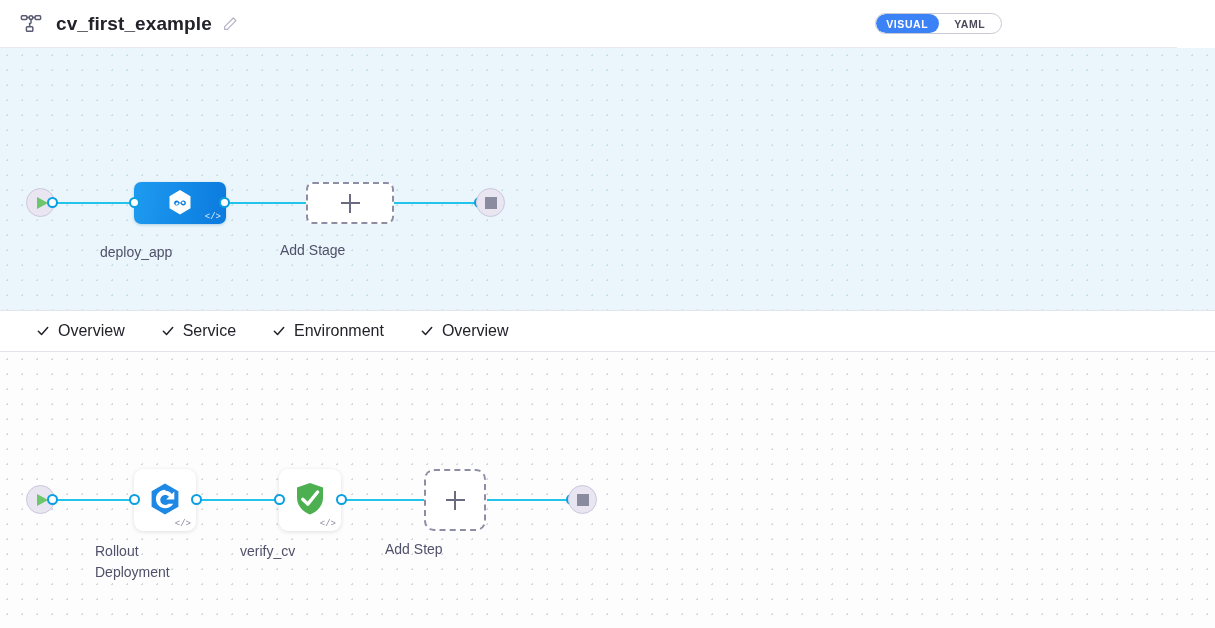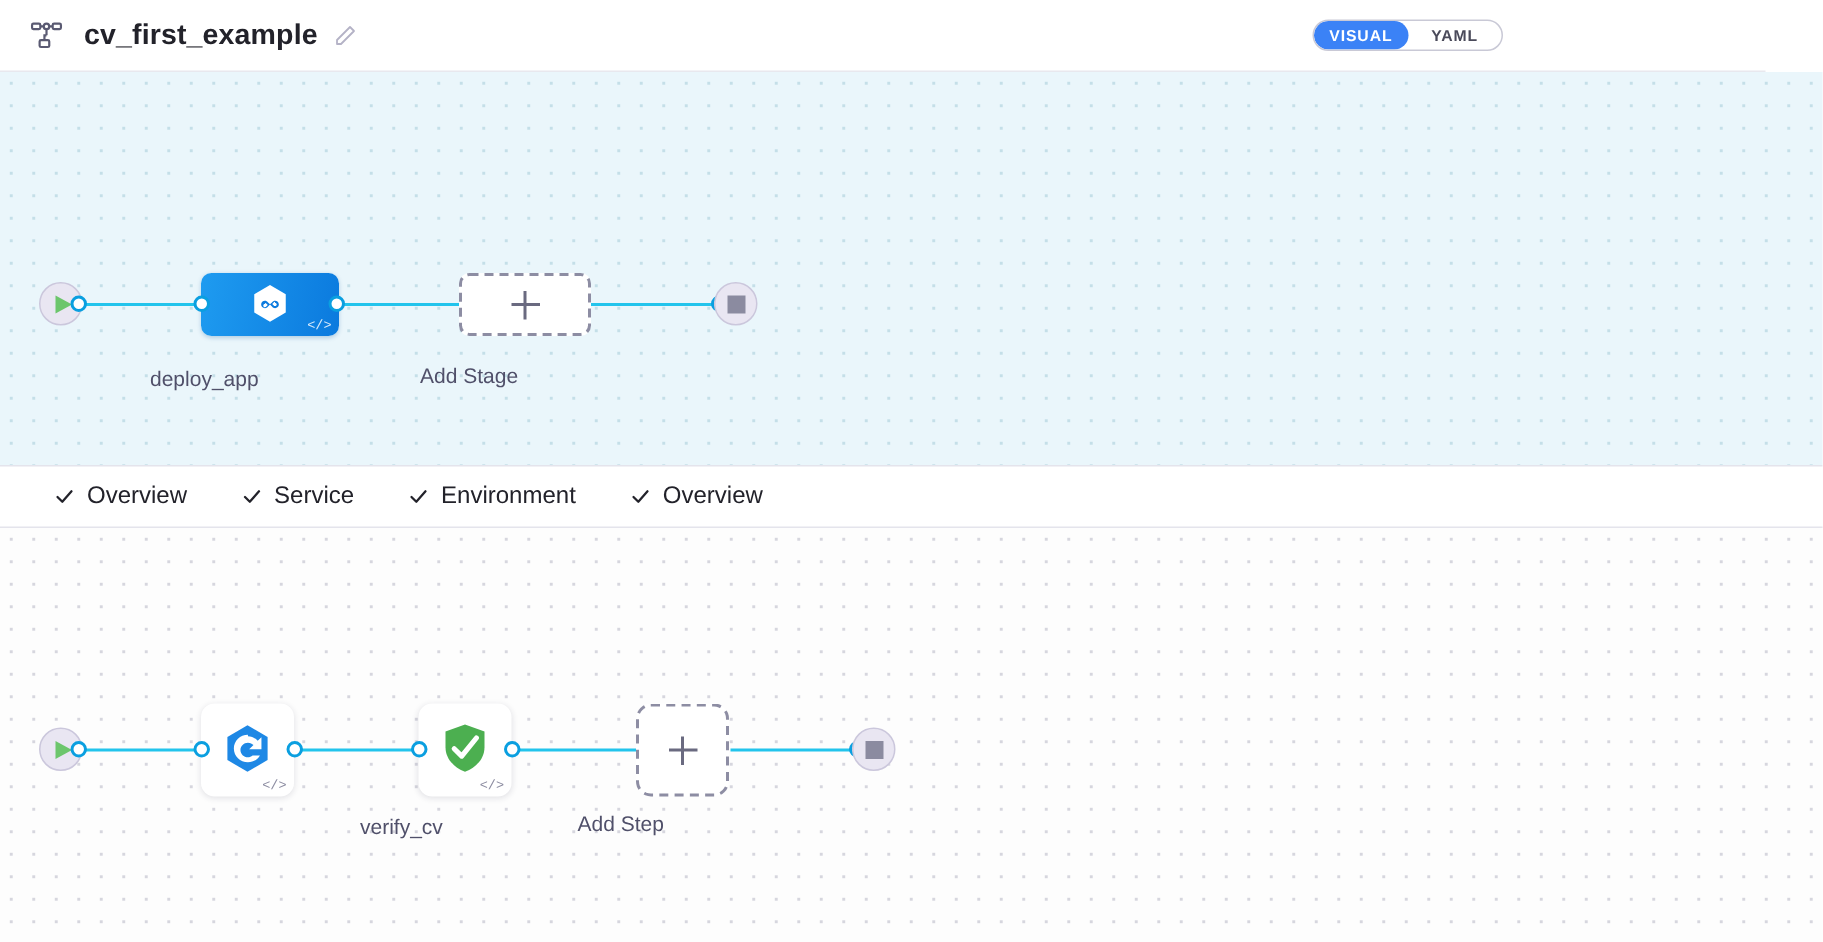--- a/index.html
+++ b/index.html
@@ -290,20 +290,22 @@
     <div class="icowrap">
       <svg viewBox="0 0 40 40" width="40" height="40">
         <path d="M20 4.5l13.4 7.8v15.4L20 35.5 6.6 27.7V12.3L20 4.5z" fill="#1e88e5"></path>
         <path d="M20.3 10.8c-5.2 0-9.4 4.1-9.4 9.2s4.2 9.2 9.4 9.2c3.4 0 6.4-1.8 8-4.5h-4.9c-.9.8-2 1.2-3.1 1.2-2.8 0-5-2.2-5-4.9s2.2-4.9 5-4.9c1.5 0 2.8.6 3.7 1.6l-2.9 2.8h8.2v-8l-2.5 2.4c-1.7-1.9-4.1-3.1-6.5-3.1z" fill="#ffffff"></path>
       </svg>
     </div>
     <span class="code-badge grey">&lt;/&gt;</span>
   </div>
   <div class="port" style="left:129px; top:142px;"></div>
   <div class="port" style="left:191px; top:142px;"></div>
+  <div class="node-label" style="left:95px; top:189px; width:140px;">Rollout
+Deployment</div>
 
   <div class="step-node" style="left:279px; top:117px;">
     <div class="icowrap">
       <svg viewBox="0 0 40 40" width="40" height="40">
         <path d="M20 4l13 4.6v10.5c0 7.2-5.3 13.6-13 16.4-7.7-2.8-13-9.2-13-16.4V8.6L20 4z" fill="#4caf50"></path>
         <path d="M12.8 20.2l5 4.9L27.6 13" fill="none" stroke="#ffffff" stroke-width="3.4" stroke-linecap="round" stroke-linejoin="round"></path>
       </svg>
     </div>
     <span class="code-badge grey">&lt;/&gt;</span>
   </div>

